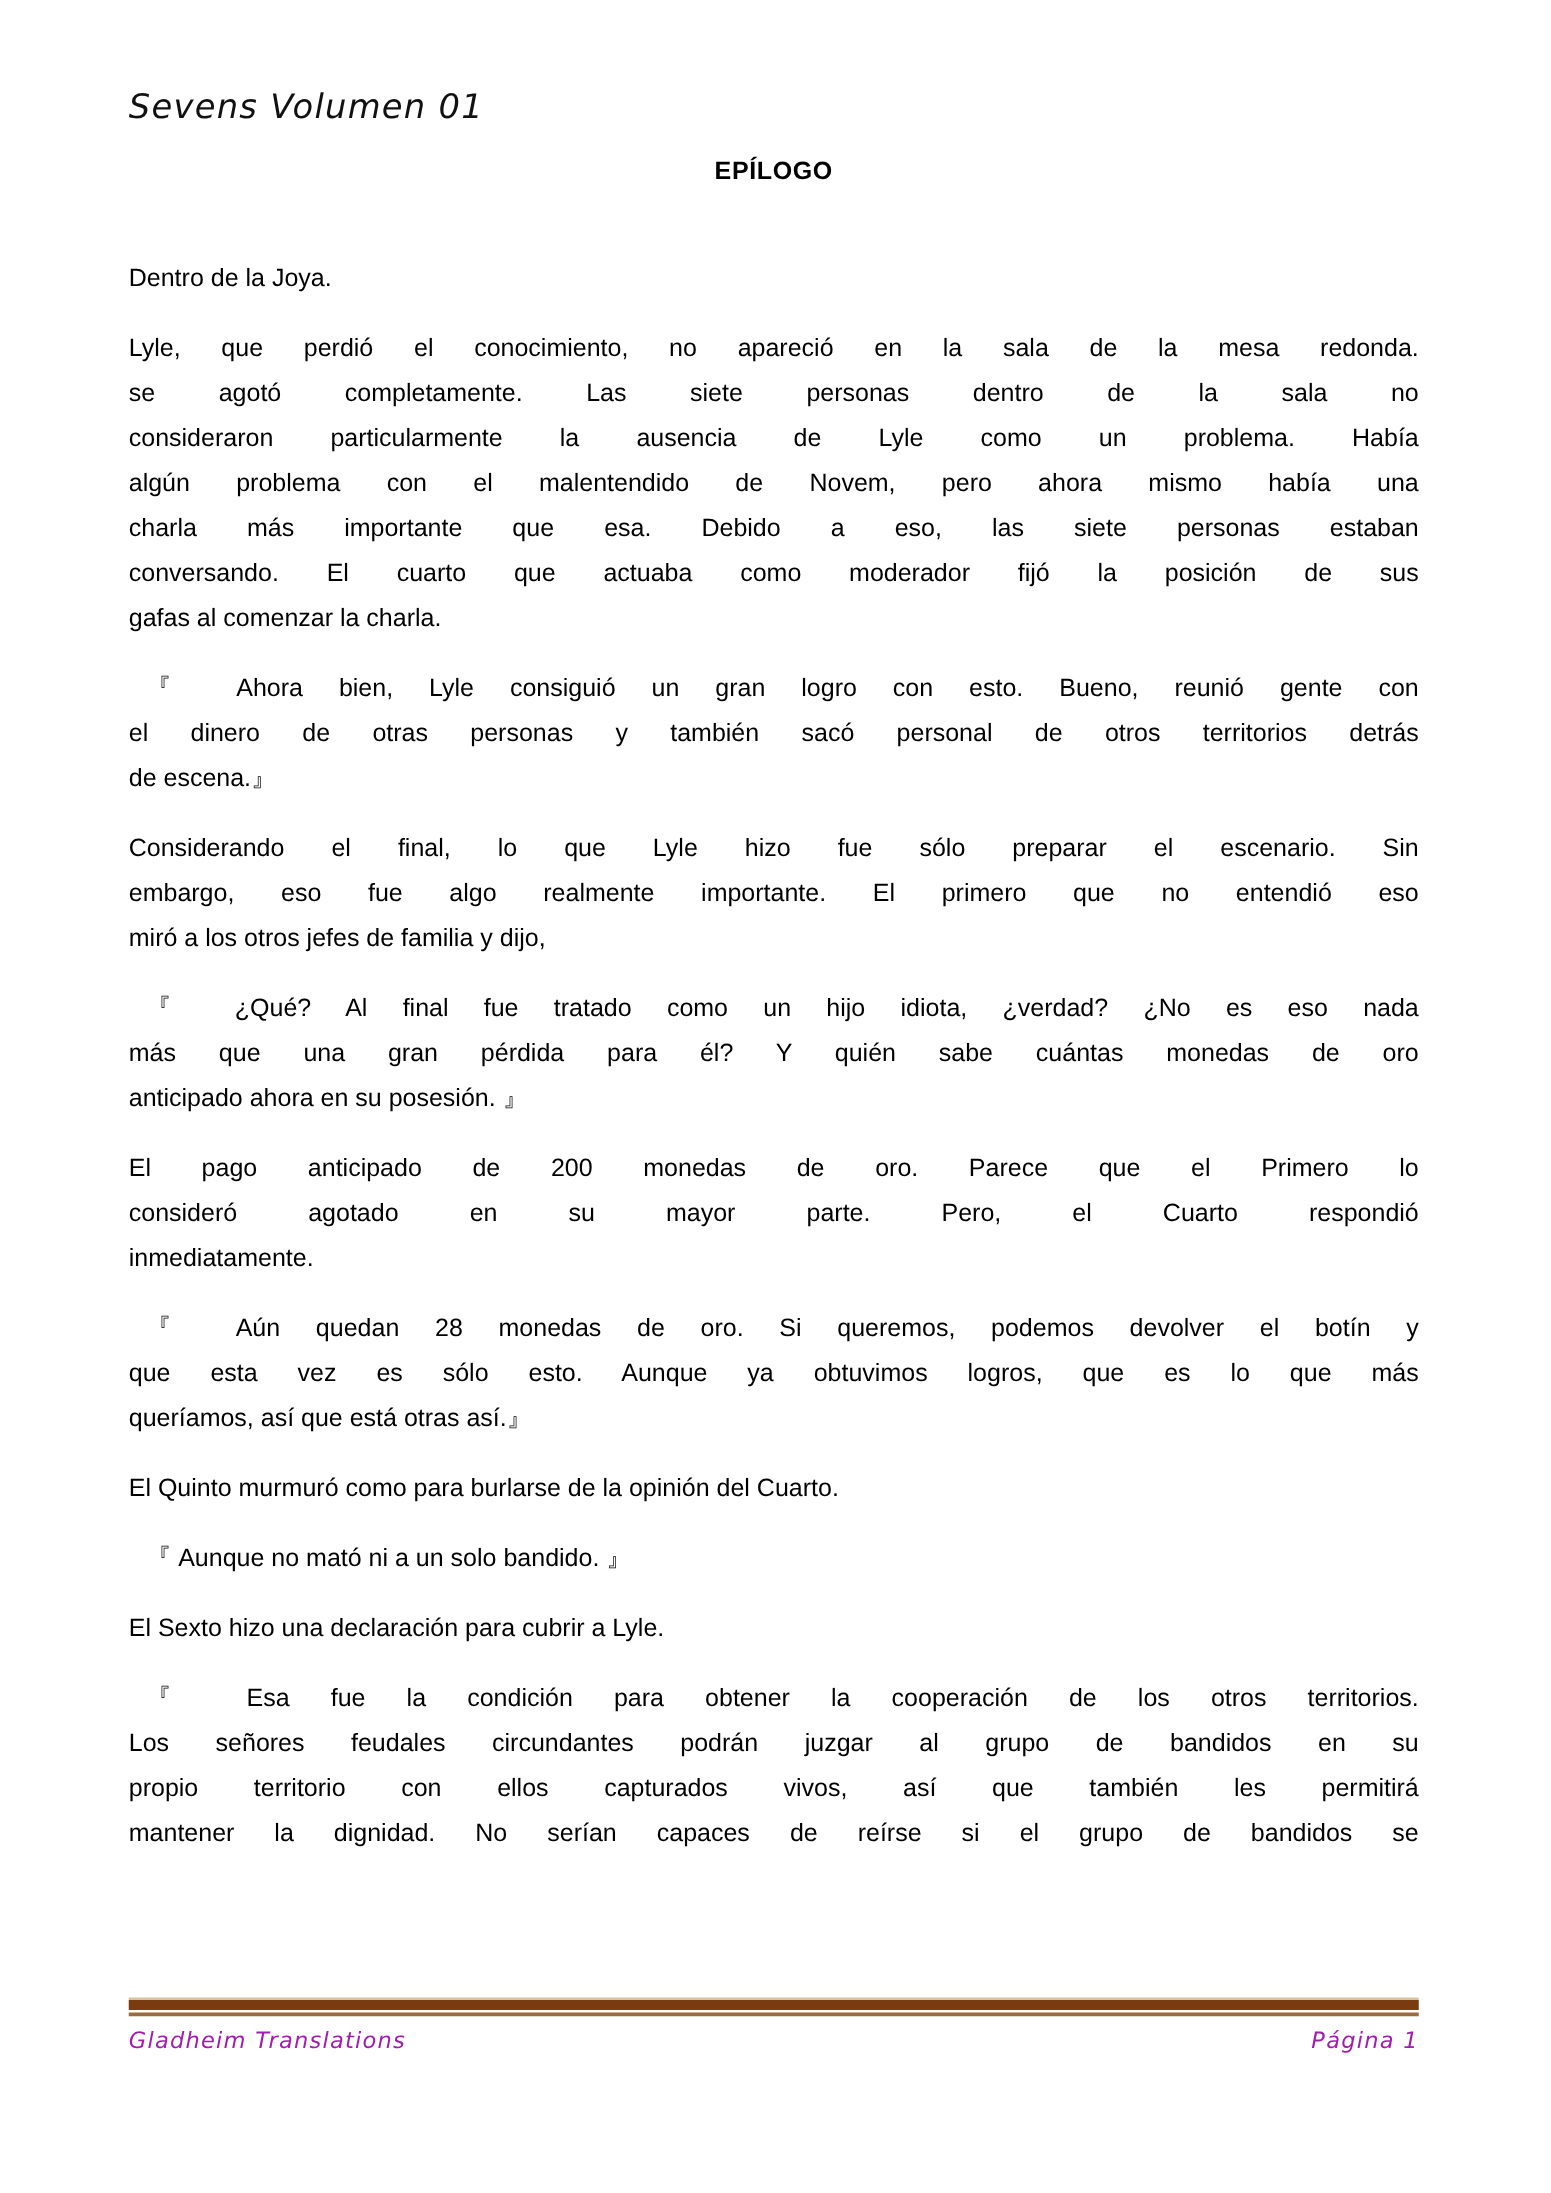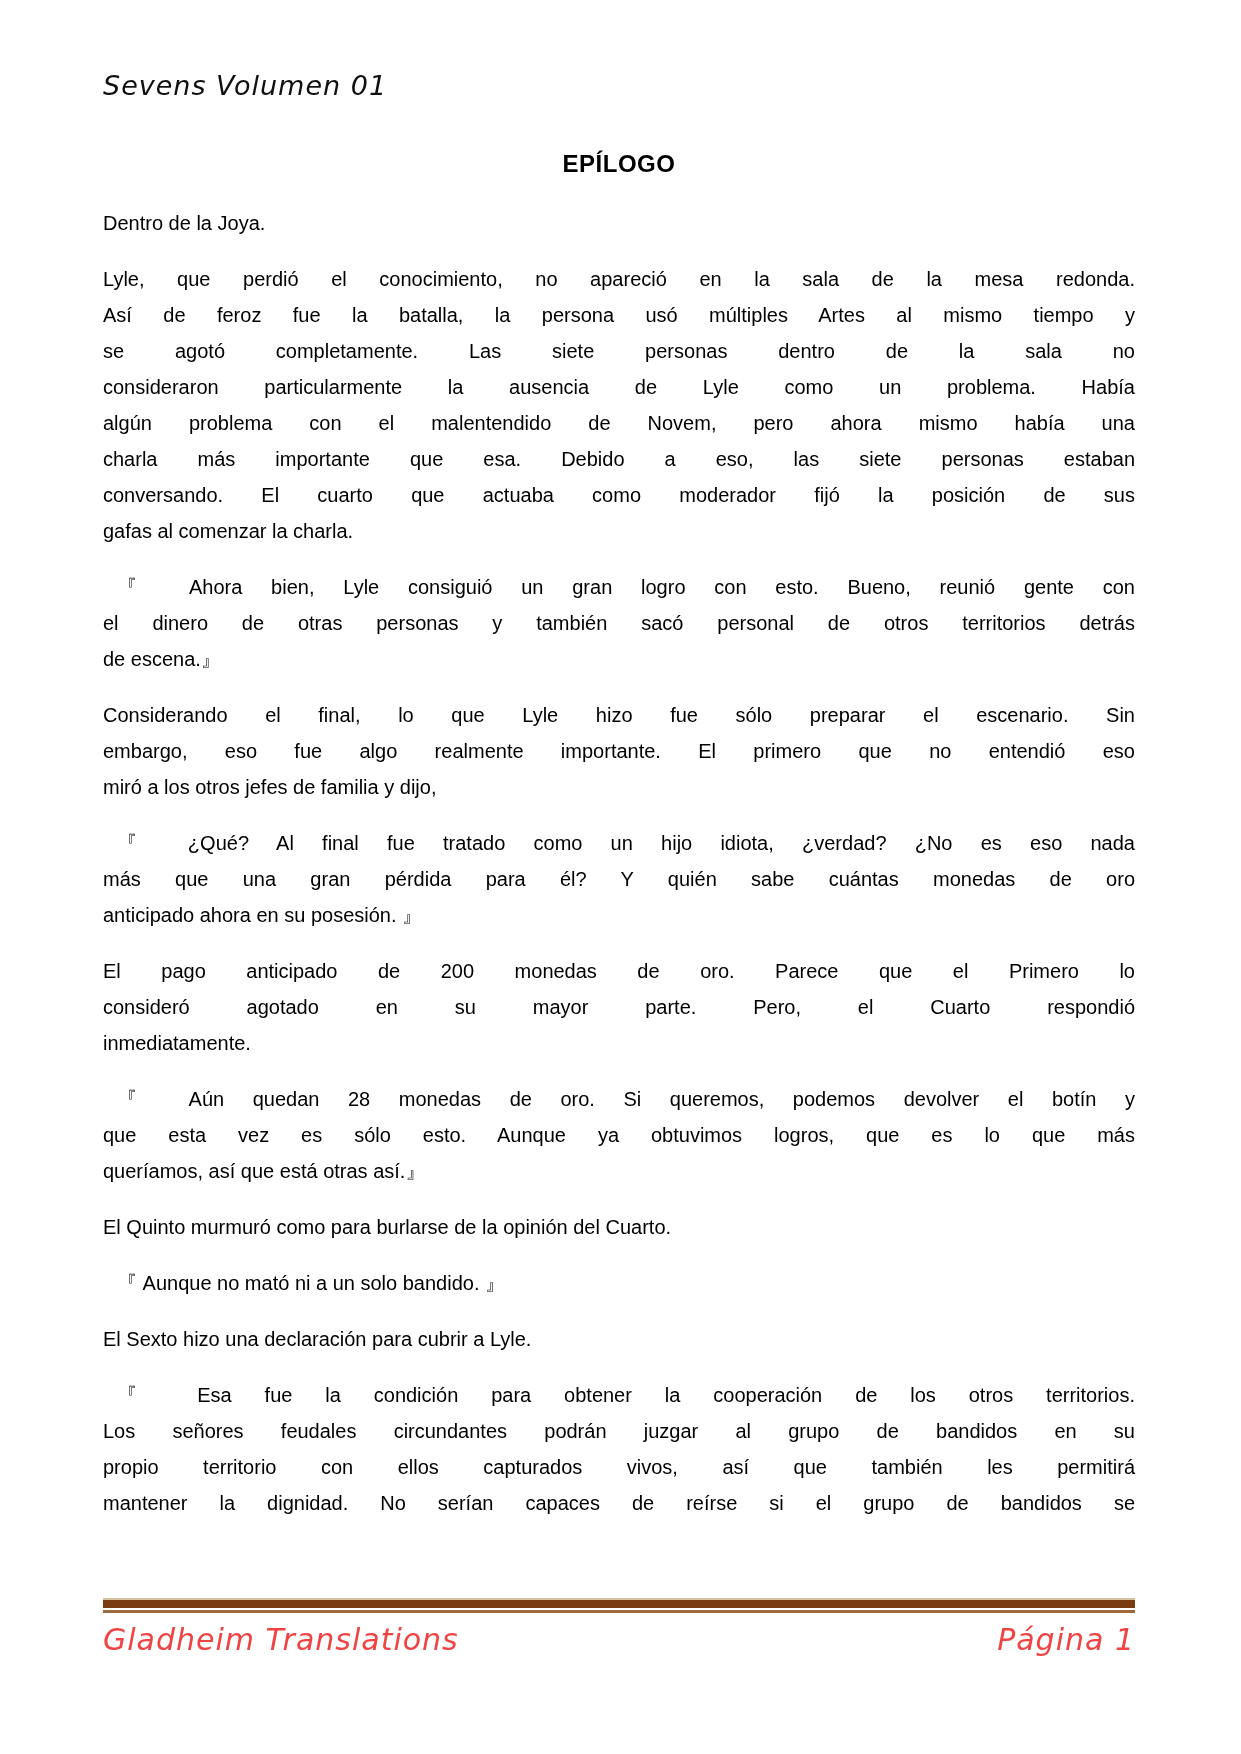--- a/index.html
+++ b/index.html
@@ -21,24 +21,24 @@
     font-family: "DejaVu Sans", "Liberation Sans", sans-serif;
     font-style: italic;
     font-size: 27px;
     letter-spacing: 1px;
     color: #111111;
   }
   
   .title {
     position: absolute;
     left: 103px;
-    top: 150px;
+    top: 126px;
     width: 1032px;
     text-align: center;
-    font-size: 24px;
+    font-size: 20px;
     font-weight: bold;
     letter-spacing: 0.5px;
   }
   
   .content {
     position: absolute;
     left: 103px;
     top: 205px;
     width: 1032px;
     font-size: 20px;
@@ -67,43 +67,42 @@
   .rule-mid   { height: 3px; }
   .ftr {
     position: absolute;
     left: 103px;
     top: 1622px;
     width: 1032px;
     display: flex;
     justify-content: space-between;
     font-family: "DejaVu Sans", "Liberation Sans", sans-serif;
     font-style: italic;
-    font-size: 30px;
+    font-size: 18px;
     letter-spacing: 1px;
-    color: #ef4444;
+    color: #a21caf;
   }
 </style>
 </head>
 <body>
 
 <div class="page">
 
   <div class="hdr">
     <span>Sevens Volumen 01</span>
   </div>
 
   <div class="title">EPÍLOGO</div>
 
   <div class="content" id="body-content">
       <p class="para plain">
         <span class="ln first end">Dentro de la Joya.</span>
       </p>
       <p class="para plain">
         <span class="ln first">Lyle, que perdió el conocimiento, no apareció en la sala de la mesa redonda.</span>
-        <span class="ln">Así de feroz fue la batalla, la persona usó múltiples Artes al mismo tiempo y</span>
         <span class="ln">se agotó completamente. Las siete personas dentro de la sala no</span>
         <span class="ln">consideraron particularmente la ausencia de Lyle como un problema. Había</span>
         <span class="ln">algún problema con el malentendido de Novem, pero ahora mismo había una</span>
         <span class="ln">charla más importante que esa. Debido a eso, las siete personas estaban</span>
         <span class="ln">conversando. El cuarto que actuaba como moderador fijó la posición de sus</span>
         <span class="ln end">gafas al comenzar la charla.</span>
       </p>
       <p class="para quote">
         <span class="ln first">『 Ahora bien, Lyle consiguió un gran logro con esto. Bueno, reunió gente con</span>
         <span class="ln">el dinero de otras personas y también sacó personal de otros territorios detrás</span>

